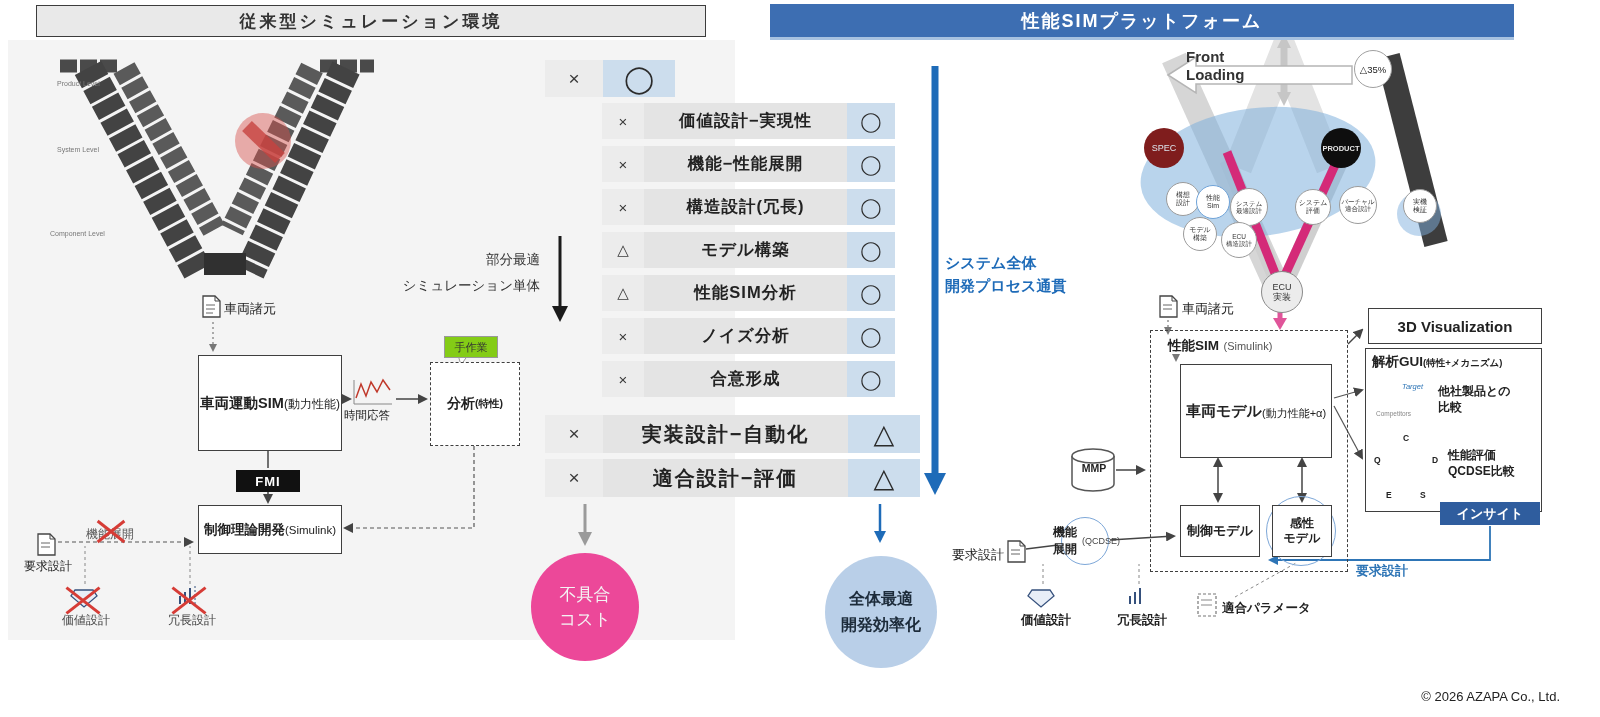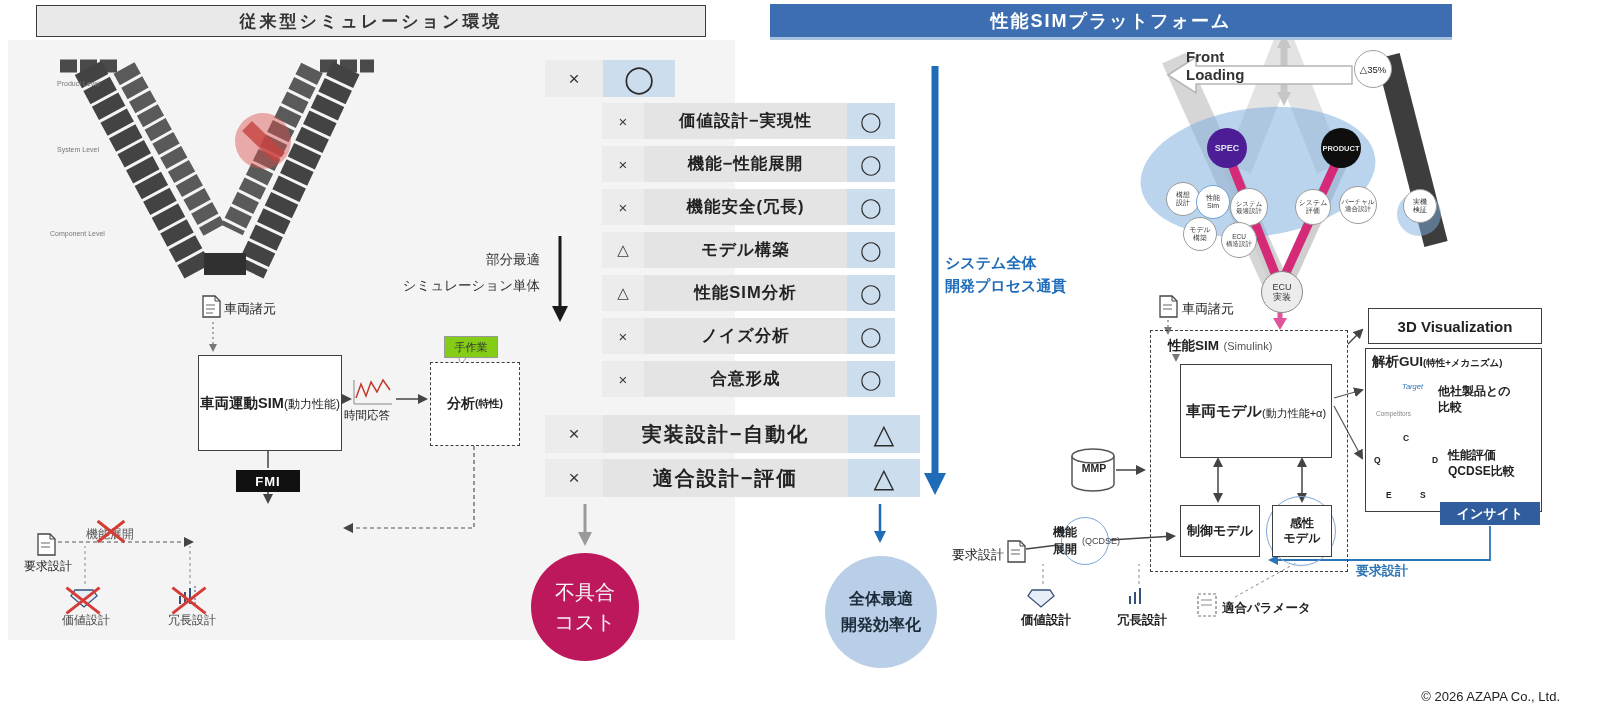--- a/index.html
+++ b/index.html
@@ -4,21 +4,21 @@
 <style>
   html,body{margin:0;padding:0;background:#fff;font-family:"Liberation Sans","DejaVu Sans",sans-serif;color:#222}
   #stage{position:relative;width:1600px;height:717px;background:#fff;overflow:hidden}
   .abs{position:absolute;z-index:2}
   .pre{white-space:pre-line}
   .fc{display:flex;align-items:center;justify-content:center;text-align:center}
   .fcol{display:flex;flex-direction:row;align-items:center;justify-content:center;text-align:center}
   .panel{position:absolute;left:8px;top:40px;width:727px;height:600px;background:#f4f4f4;z-index:0}
   .art{position:absolute;left:0;top:0;z-index:1;pointer-events:none}
   .hdr-left{left:36px;top:5px;width:668px;height:30px;background:#e9e9e9;border:1.5px solid #3c3c3c;font-size:17px;font-weight:bold;letter-spacing:3px;color:#333}
-  .hdr-right{left:770px;top:4px;width:682px;height:33px;background:#3d6eb2;border-bottom:3px solid #a8c2e0;color:#fff;font-size:18px;font-weight:bold;letter-spacing:2px}
+  .hdr-right{left:770px;top:4px;width:744px;height:33px;background:#3d6eb2;border-bottom:3px solid #a8c2e0;color:#fff;font-size:18px;font-weight:bold;letter-spacing:2px}
   .box{position:absolute;border:1.5px solid #3f3f3f;background:#fff;z-index:2}
   .dashed{border-style:dashed}
   .t-row{position:absolute;display:flex;z-index:2}
   .t-old{width:42px;background:#ececec;font-size:15px;color:#3a3a3a;display:flex;align-items:center;justify-content:center}
   .t-label{flex:1;background:#e4e4e4;font-size:16.5px;font-weight:bold;color:#222;display:flex;align-items:center;justify-content:center;letter-spacing:1px}
   .t-new{width:48px;background:#ccdded;font-size:19px;color:#2b2b2b;display:flex;align-items:center;justify-content:center}
   .t-big .t-old{width:58px;font-size:19px}
   .t-big .t-label{font-size:20px;letter-spacing:2px}
   .t-big .t-new{width:72px;font-size:27px}
   .wnode{position:absolute;border:1px solid #9b9b9b;background:#fff;border-radius:50%;display:flex;align-items:center;justify-content:center;text-align:center;font-size:7px;line-height:1.15;color:#333;white-space:pre-line;z-index:3}
@@ -201,20 +201,24 @@
 
   <div class="abs" style="left:224px;top:300px;font-size:13px">車両諸元</div>
 
   <div class="box fcol" style="left:198px;top:355px;width:142px;height:94px">
     <div style="font-size:14.5px;font-weight:bold">車両運動SIM</div>
     <div style="font-size:12px;margin-top:3px">(動力性能)</div>
   </div>
 
   <div class="abs fc" style="left:236px;top:470px;width:64px;height:22px;background:#111;color:#fff;font-size:13px;font-weight:bold;letter-spacing:1px">FMI</div>
 
+  <div class="box fcol" style="left:198px;top:505px;width:142px;height:47px">
+    <div style="font-size:13.5px;font-weight:bold">制御理論開発</div>
+    <div style="font-size:11.5px">(Simulink)</div>
+  </div>
 
   <div class="abs" style="left:344px;top:408px;font-size:11.5px">時間応答</div>
 
   <div class="abs fc" style="left:444px;top:336px;width:52px;height:20px;border:1px solid #999;background:#84cc16;font-size:11px;color:#333">手作業</div>
 
   <div class="box fc dashed" style="left:430px;top:362px;width:88px;height:82px">
     <span style="font-size:14px;font-weight:bold">分析</span>
       <span style="font-size:10.5px;font-weight:bold">(特性)</span>
   </div>
 
@@ -237,21 +241,21 @@
     <div class="t-label">価値設計−実現性</div>
     <div class="t-new">◯</div>
   </div>
   <div class="t-row" style="left:602px;top:146px;width:293px;height:36px">
     <div class="t-old">×</div>
     <div class="t-label">機能−性能展開</div>
     <div class="t-new">◯</div>
   </div>
   <div class="t-row" style="left:602px;top:189px;width:293px;height:36px">
     <div class="t-old">×</div>
-    <div class="t-label">機能安全(冗長)</div>
+    <div class="t-label">構造設計(冗長)</div>
     <div class="t-new">◯</div>
   </div>
   <div class="t-row" style="left:602px;top:232px;width:293px;height:36px">
     <div class="t-old">△</div>
     <div class="t-label">モデル構築</div>
     <div class="t-new">◯</div>
   </div>
   <div class="t-row" style="left:602px;top:275px;width:293px;height:36px">
     <div class="t-old">△</div>
     <div class="t-label">性能SIM分析</div>
@@ -276,30 +280,30 @@
     <div class="t-old">×</div>
     <div class="t-label">適合設計−評価</div>
     <div class="t-new">△</div>
   </div>
 
   <div class="abs pre" style="left:400px;top:247px;width:140px;text-align:right;font-size:13.5px;line-height:1.9;color:#333">部分最適
 シミュレーション単体</div>
   <div class="abs pre" style="left:945px;top:252px;width:160px;font-size:15px;font-weight:bold;line-height:1.5;color:#1e6bb8">システム全体
 開発プロセス通貫</div>
 
-  <div class="abs fc pre circle" style="left:531px;top:553px;width:108px;height:108px;border-radius:50%;background:#be185d;color:#f4f4f4;font-size:20px;line-height:1.5">不具合
+  <div class="abs fc pre circle" style="left:531px;top:553px;width:108px;height:108px;border-radius:50%;background:#ec4899;color:#f4f4f4;font-size:17px;line-height:1.5">不具合
 コスト</div>
   <div class="abs fc pre circle" style="left:825px;top:556px;width:112px;height:112px;border-radius:50%;background:#b9cfe8;color:#1c2b3a;font-size:16px;font-weight:bold;line-height:1.6">全体最適
 開発効率化</div>
 
   <div class="abs pre" style="left:1186px;top:48px;font-size:15px;font-weight:bold;line-height:1.2;color:#333">Front
 Loading</div>
   <div class="abs fc circle" style="left:1354px;top:50px;width:36px;height:36px;border:1px solid #a0a0a0;border-radius:50%;background:#fff;font-size:9.5px">△35%</div>
 
-  <div class="abs fc circle" style="left:1207px;top:128px;width:40px;height:40px;border-radius:50%;background:#4c1d95;color:#dbe4ec;font-size:9px;font-weight:bold">SPEC</div>
+  <div class="abs fc circle" style="left:1144px;top:128px;width:40px;height:40px;border-radius:50%;background:#7f1d1d;color:#dbe4ec;font-size:9px;font-weight:normal">SPEC</div>
   <div class="abs fc circle" style="left:1321px;top:128px;width:40px;height:40px;border-radius:50%;background:#0e0e0e;color:#e8e8e8;font-size:7.5px;font-weight:bold">PRODUCT</div>
 
   <div class="wnode" style="left:1166px;top:182px;width:32px;height:32px">構想
 設計</div>
   <div class="wnode" style="left:1196px;top:185px;width:32px;height:32px;border-color:#6fa3d8">性能
 Sim</div>
   <div class="wnode" style="left:1183px;top:217px;width:32px;height:32px">モデル
 構築</div>
   <div class="wnode" style="left:1230px;top:188px;width:36px;height:36px;font-size:6.5px">システム
 最適設計</div>

